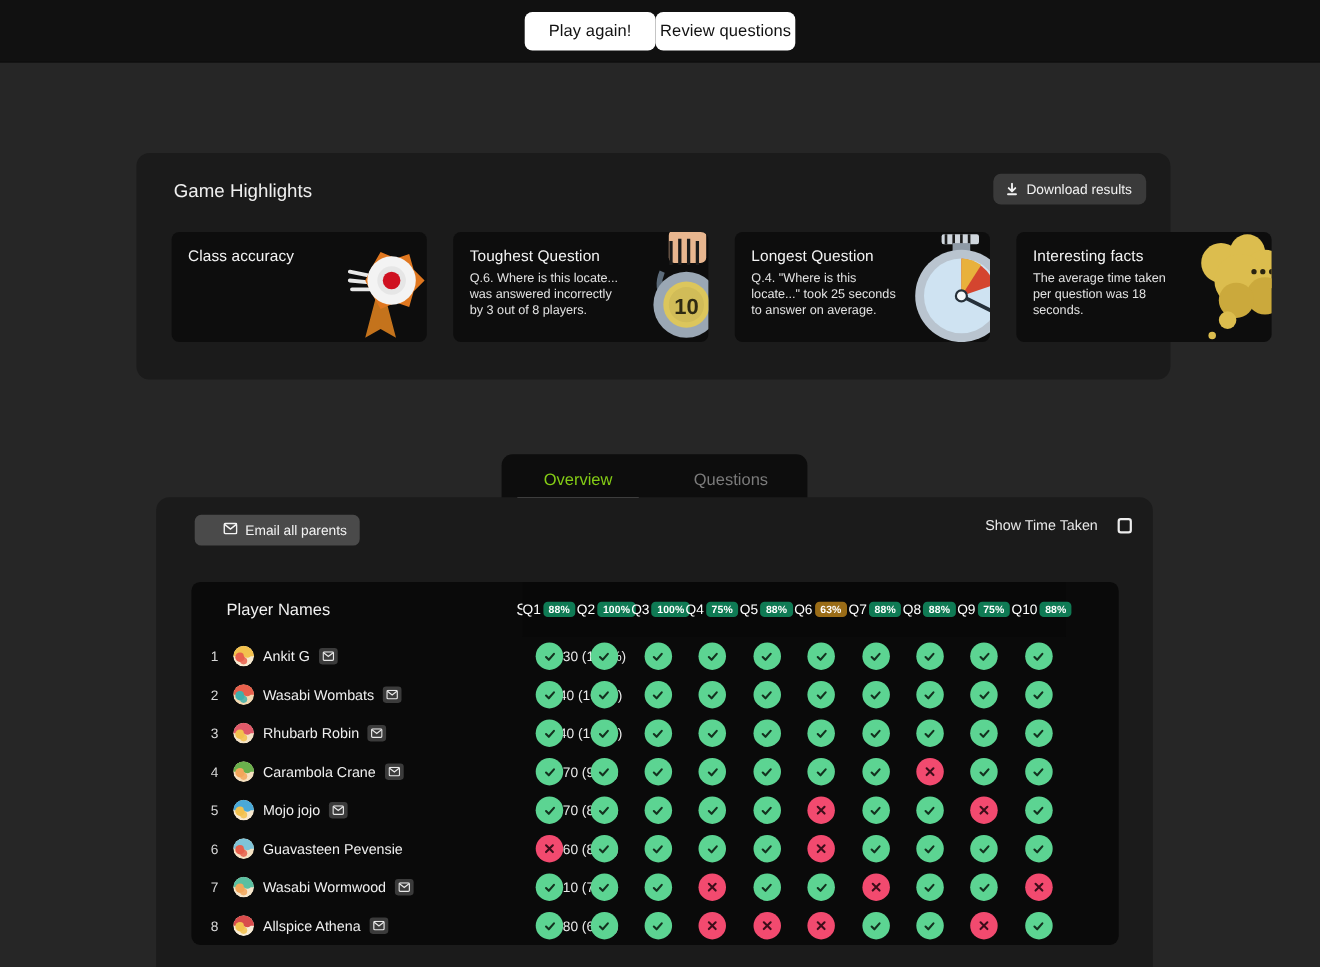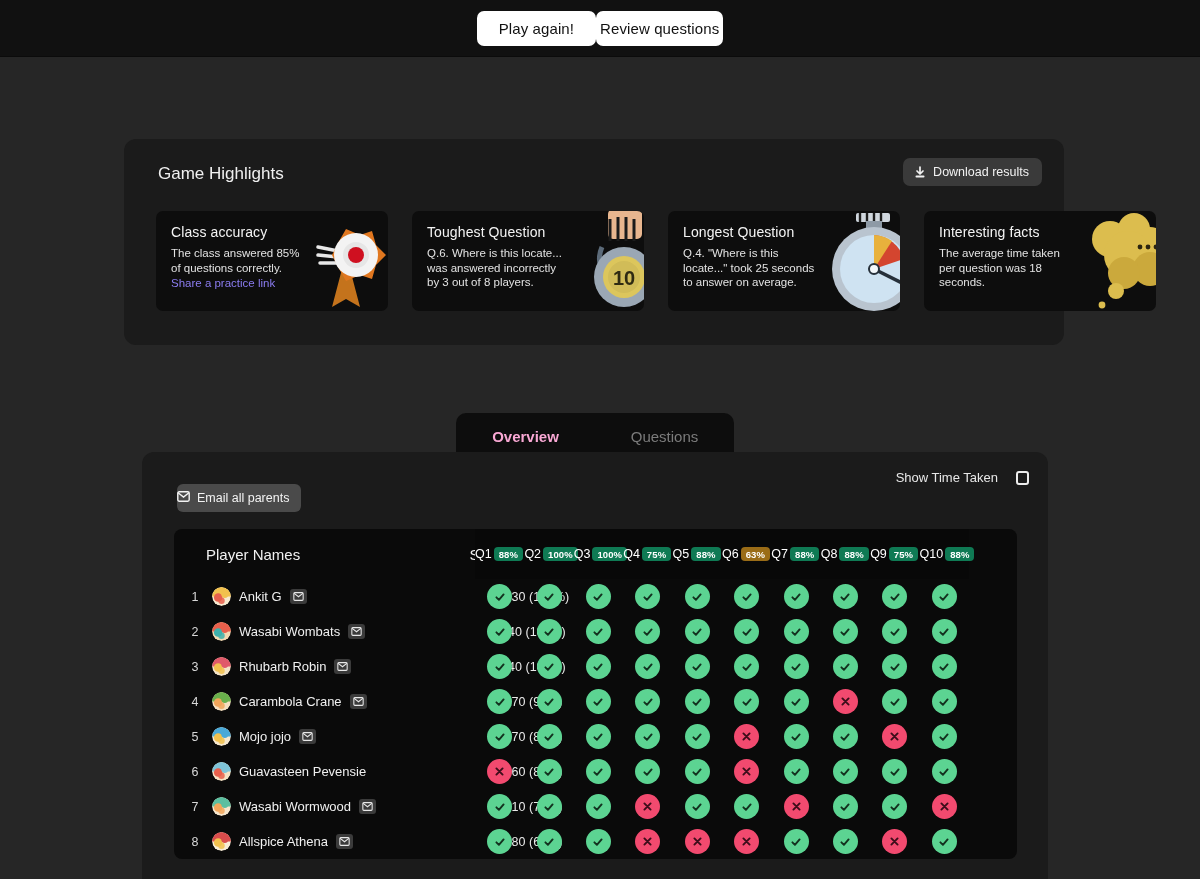--- a/index.html
+++ b/index.html
@@ -84,40 +84,40 @@
     width: 278px; height: 41px;
     background: #0d0d0d;
     border-radius: 10px 10px 0 0;
     display: flex; align-items: flex-end;
   }
   .tab {
     flex: 1; text-align: center; padding-bottom: 9px;
     font-size: 15px; cursor: pointer; color: #7b7b7b;
     position: relative;
   }
-  .tab.active { color: #f9a8d4; font-weight: bold; }
+  .tab.active { color: #84cc16; }
   .tab.active::after {
     content: ""; position: absolute;
     left: 14px; right: 14px; bottom: 0; height: 2px;
     background: #d8d8d8; border-radius: 2px;
   }
 
   
   .results {
     position: absolute; left: 142px; top: 395px;
     width: 906px; height: 445px;
     background: #1b1b1b; border-radius: 12px;
   }
   .email-btn {
     position: absolute; left: 35px; top: 16px;
     background: #4a4a4a; color: #f3f3f3;
     border: none; border-radius: 6px;
     font-size: 12.5px; font-family: "Liberation Sans", sans-serif;
-    padding: 7px 12px 7px 0; cursor: pointer;
-    display: flex; align-items: center; gap: 7px; margin-top: 16px;
+    padding: 7px 12px 7px 26px; cursor: pointer;
+    display: flex; align-items: center; gap: 7px;
   }
   .show-time {
     position: absolute; right: 19px; top: 18px;
     display: flex; align-items: center; gap: 18px;
     color: #e8e8e8; font-size: 13px; cursor: pointer; justify-content: flex-end;
   }
   .tick-box {
     width: 13px; height: 14px;
     border: 2px solid #ededed; border-radius: 3px;
     background: transparent;
@@ -207,24 +207,20 @@
           <rect x="1.5" y="9.6" width="9" height="1.9" rx=".9" fill="#f2f2f2"></rect>
         </svg>
       </span>
       <span>Download results</span>
     </button>
 
     <div class="cards">
 
       <div class="card">
         <div class="card-h">Class accuracy</div>
-        <div class="card-b">
-          <span>The class answered 85% of questions correctly.</span>
-          <a class="card-link">Share a practice link</a>
-        </div>
         <svg class="card-art" viewBox="0 0 96 100">
           <path d="M44 58 L34 96 L48 88 L62 96 L52 58 Z" fill="#c4731c"></path>
           <path d="M20 36 L40 40 M20 44 L40 46 M22 52 L40 52" stroke="#e8e8e8" stroke-width="3.5" stroke-linecap="round"></path>
           <polygon points="48,18 62,24 74,20 78,34 88,44 78,54 74,68 62,64 48,70 40,56 34,44 40,32" fill="#e0771f"></polygon>
           <circle cx="58" cy="44" r="22" fill="#f3f3f3"></circle>
           <circle cx="58" cy="44" r="13" fill="#e6e6e6"></circle>
           <circle cx="58" cy="44" r="8" fill="#cf1020"></circle>
         </svg>
       </div>
 

